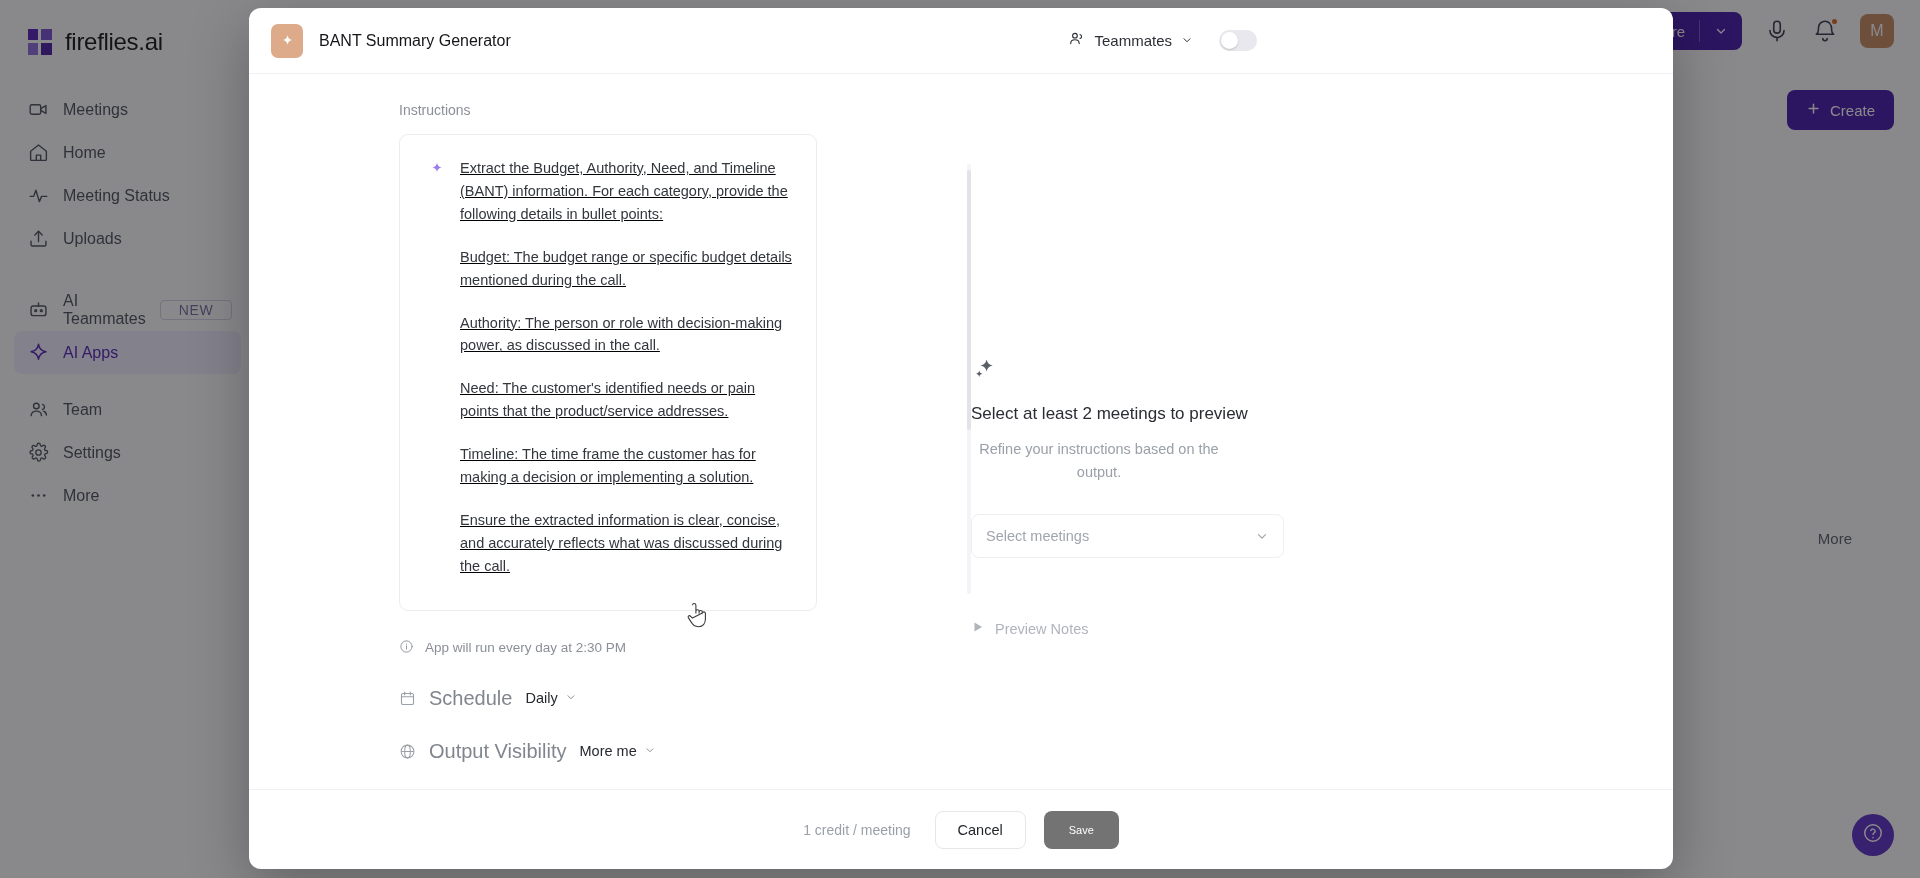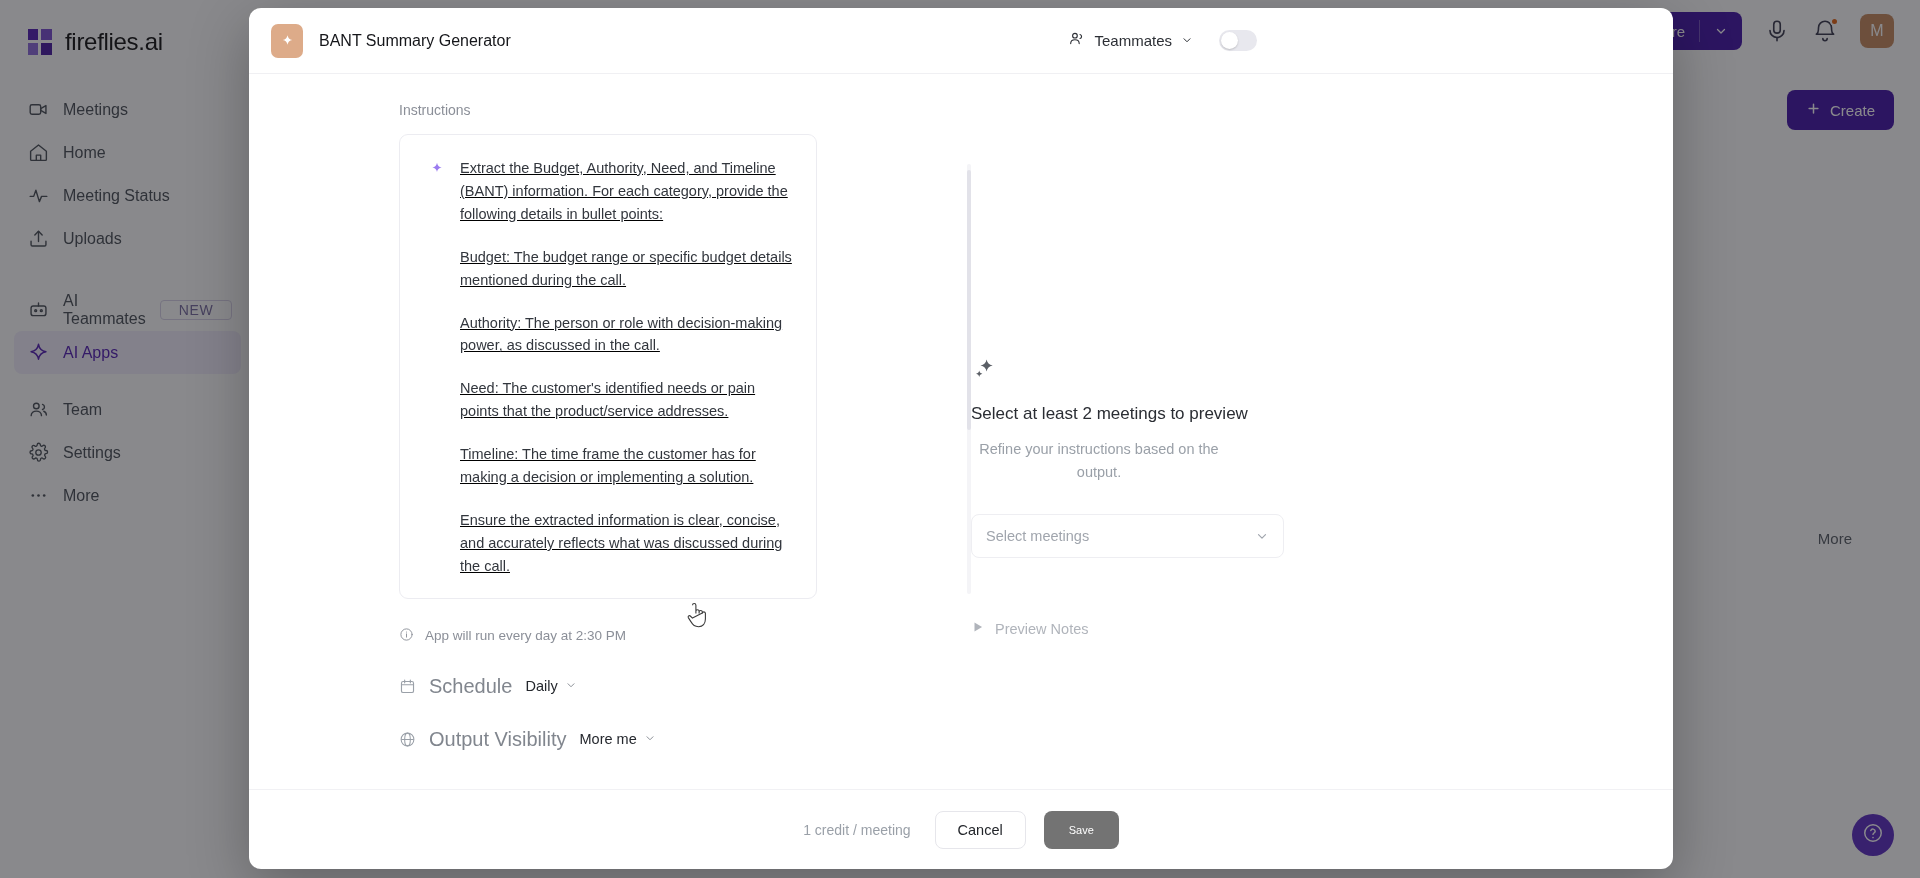--- a/index.html
+++ b/index.html
@@ -161,21 +161,21 @@
   .instructions-box {
     width: 418px; border: 1px solid #ececf1; border-radius: 9px;
     background: #fff; padding: 22px 22px 20px 30px;
     display: flex; gap: 16px; text-decoration: underline;
   }
   .sparkle-bullet { flex: 0 0 14px; padding-top: 4px; }
   .instr-text p {
     font-size: 14.5px; line-height: 1.58; color: #32363d;
     margin-bottom: 20px;
   }
-  .instr-text p:last-child { margin-bottom: 0; }
+  .instr-text p:last-child { margin-bottom: 12px; }
 
   .meta-row {
     display: flex; align-items: center; gap: 11px;
     color: #8b8f98; font-size: 13.5px; margin-top: 28px;
   }
   .opt-row {
     display: flex; align-items: center; gap: 13px; margin-top: 30px;
   }
   .opt-ico { width: 17px; height: 17px; color: #9aa0a8; display:flex; }
   .opt-label { font-size: 20px; color: #81868e; }

